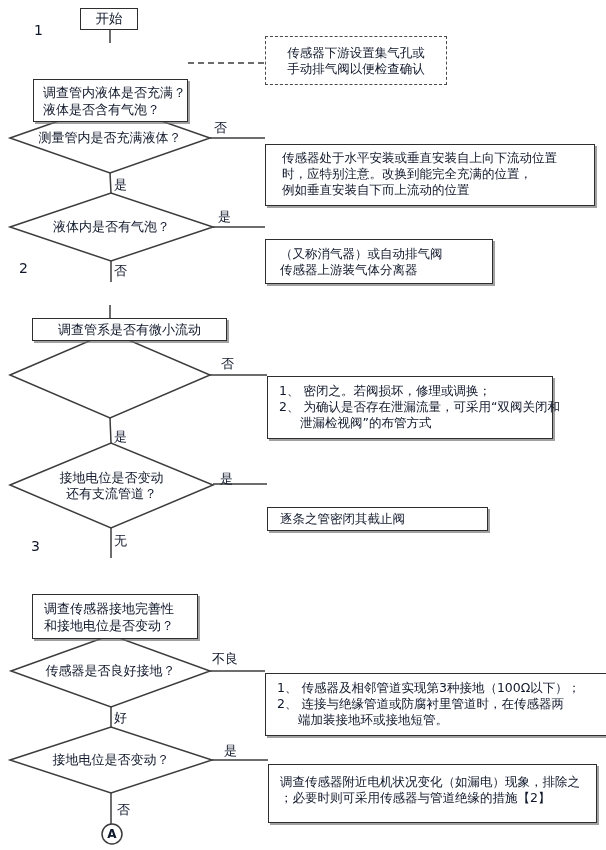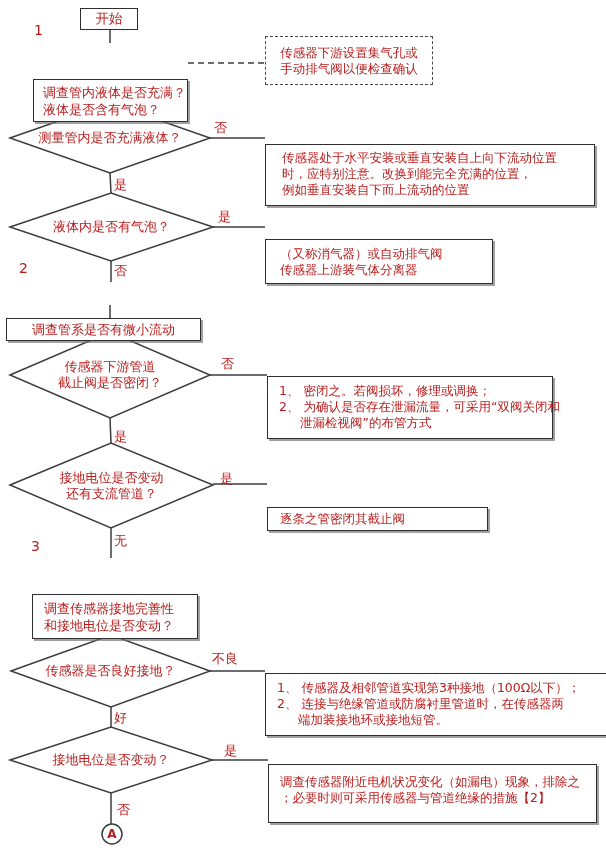--- a/index.html
+++ b/index.html
@@ -1,18 +1,18 @@
 <!DOCTYPE html>
 <html><head>
 <meta charset="utf-8">
 <style>
   html,body{margin:0;padding:0;background:#fff;}
   #canvas{
     position:relative;width:606px;height:850px;background:#ffffff;
-    font-family:"DejaVu Sans","Liberation Sans",sans-serif;color:#b91c1c;
+    font-family:"DejaVu Sans","Liberation Sans",sans-serif;color:#0f172a;
     overflow:hidden;
   }
   #wires{position:absolute;left:0;top:0;width:606px;height:850px;}
   .node{position:absolute;box-sizing:border-box;background:#fff;border:1.5px solid #2e2e2e;}
   .shadow{box-shadow:2px 2px 0 rgba(110,110,110,.65);margin-top:36px;}
   .terminator{display:flex;align-items:center;justify-content:center;font-size:13.5px;}
   .proc{font-size:13px;line-height:17px;display:flex;flex-direction:column;justify-content:center;}
   .proc .ln{white-space:nowrap;}
   .advice{font-size:12.5px;line-height:16px;}
   .advice .ln{white-space:nowrap;}
@@ -65,21 +65,21 @@
 
   <div class="seclabel" style="left:34px;top:22px;">1</div>
   <div class="seclabel" style="left:19px;top:260px;">2</div>
   <div class="seclabel" style="left:31px;top:538px;">3</div>
 
   <div class="node proc shadow" style="left:33px;top:43px;width:155px;height:43px;padding-left:9px;">
     <div class="ln">调查管内液体是否充满？</div>
     <div class="ln">液体是否含有气泡？</div>
   </div>
 
-  <div class="node note" style="left:265px;top:36px;width:168px;height:49px;">
+  <div class="node note" style="left:265px;top:36px;width:182px;height:49px;">
     <div class="ln">传感器下游设置集气孔或</div>
     <div class="ln">手动排气阀以便检查确认</div>
   </div>
 
   <div class="dlabel" style="left:10px;top:103px;width:200px;height:70px;">
     <div class="ln">测量管内是否充满液体？</div>
   </div>
 
   <div class="node advice shadow" style="left:265px;top:108px;width:330px;height:62px;padding:5px 8px 0 16px;">
     <div class="ln">传感器处于水平安装或垂直安装自上向下流动位置</div>
@@ -89,28 +89,24 @@
 
   <div class="dlabel" style="left:10px;top:193px;width:203px;height:68px;">
     <div class="ln">液体内是否有气泡？</div>
   </div>
 
   <div class="node advice shadow" style="left:265px;top:203px;width:228px;height:45px;padding:6px 4px 0 14px;">
     <div class="ln">（又称消气器）或自动排气阀</div>
     <div class="ln">传感器上游装气体分离器</div>
   </div>
 
-  <div class="node proc shadow" style="left:6px;top:282px;width:195px;height:23px;align-items:center;">
+  <div class="node proc shadow" style="left:32px;top:282px;width:195px;height:23px;align-items:center;">
     <div class="ln">调查管系是否有微小流动</div>
   </div>
 
-  <div class="dlabel" style="left:10px;top:332px;width:200px;height:86px;">
-    <div class="ln">传感器下游管道</div>
-    <div class="ln">截止阀是否密闭？</div>
-  </div>
 
   <div class="node advice shadow" style="left:267px;top:340px;width:286px;height:63px;padding:6px 4px 0 11px;">
     <div class="ln">1、 密闭之。若阀损坏，修理或调换；</div>
     <div class="ln">2、 为确认是否存在泄漏流量，可采用“双阀关闭和</div>
     <div class="ln ind">泄漏检视阀”的布管方式</div>
   </div>
 
   <div class="dlabel" style="left:10px;top:443px;width:203px;height:85px;">
     <div class="ln">接地电位是否变动</div>
     <div class="ln">还有支流管道？</div>

